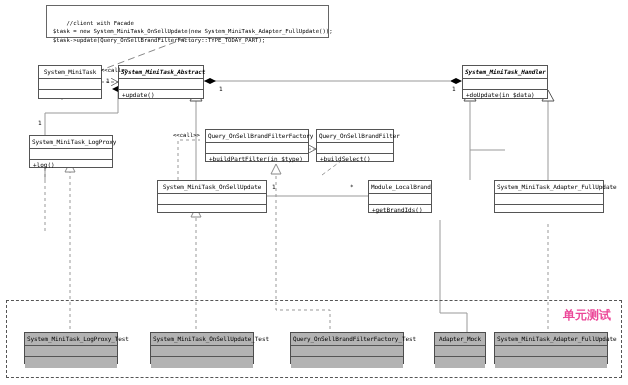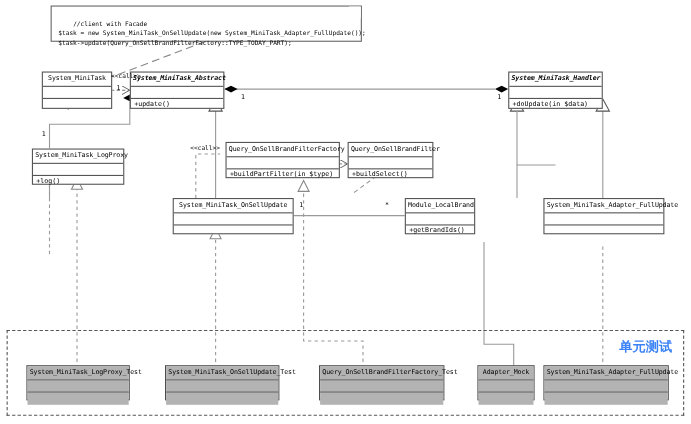--- a/index.html
+++ b/index.html
@@ -114,21 +114,21 @@
     box-sizing: border-box;
     border: 1px dashed #555555;
     background: transparent;
     z-index: 1;
   }
   .pkg-title {
     position: absolute;
     font-family: "DejaVu Sans", "Liberation Sans", sans-serif;
     font-size: 12px;
     font-weight: bold;
-    color: #3b82f6;
+    color: #ec4899;
     z-index: 7;
     white-space: nowrap;
   }
 </style>
 </head>
 <body>
 
 <div id="canvas">
 
   <svg class="wires" viewBox="0 0 628 385" xmlns="http://www.w3.org/2000/svg">

